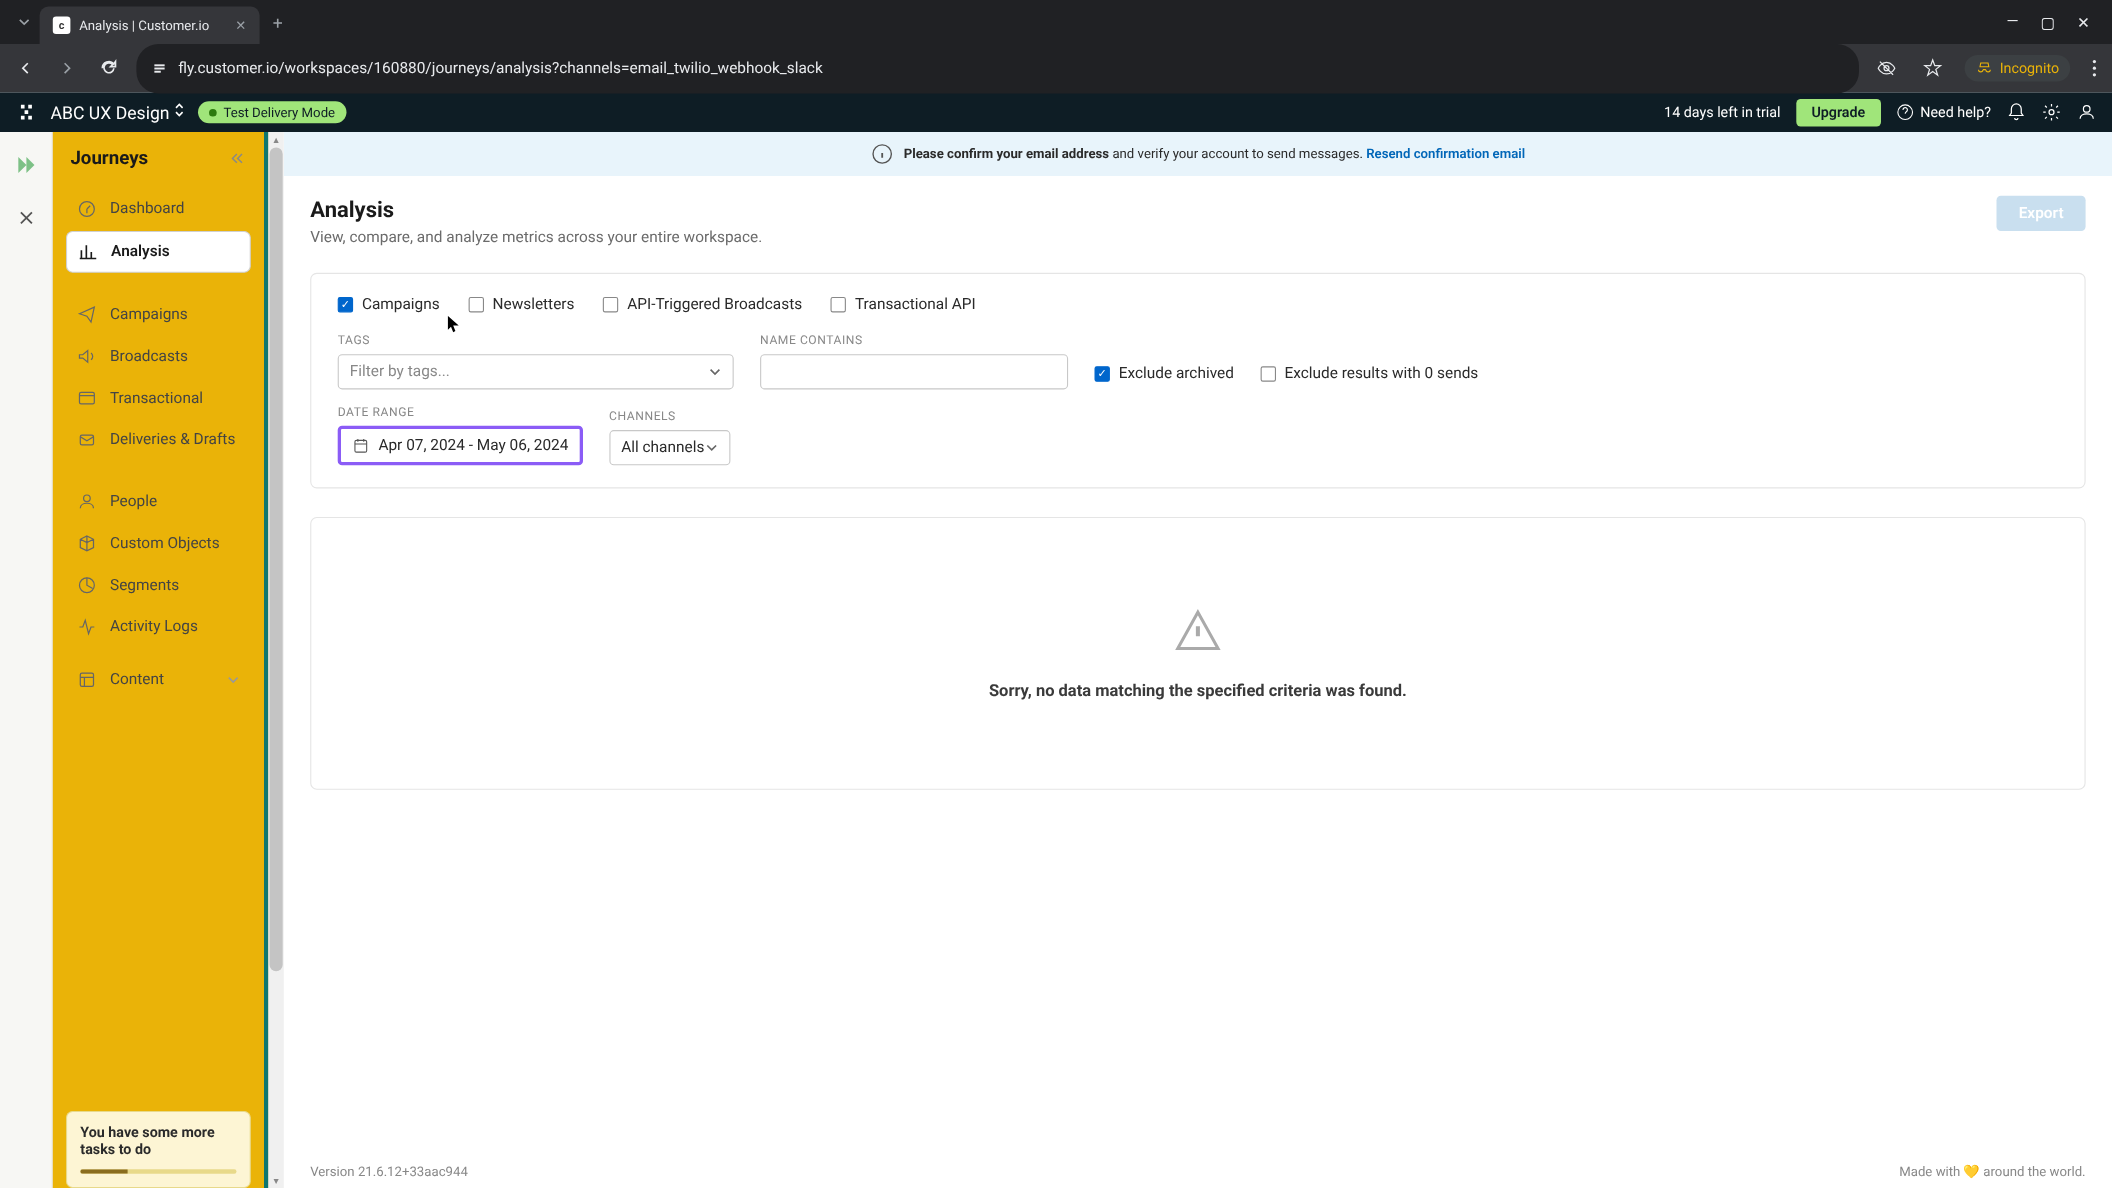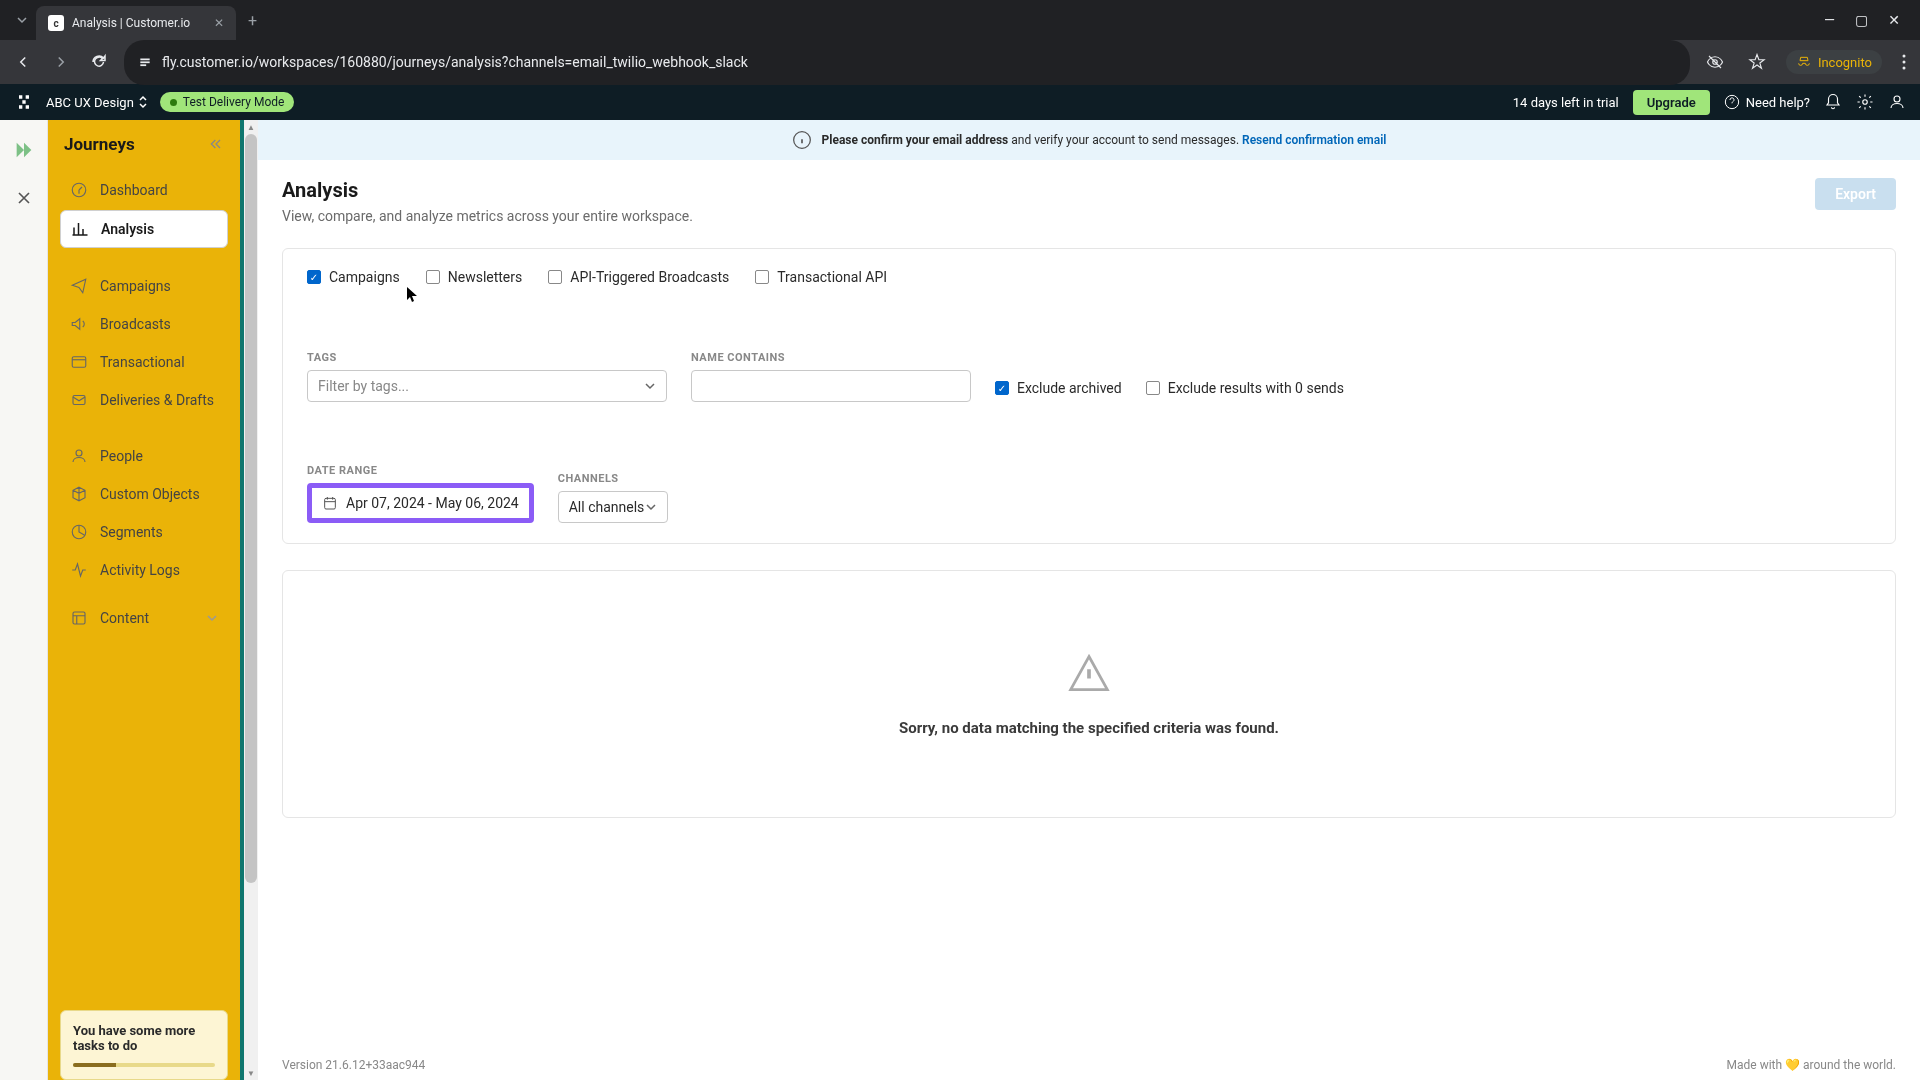--- a/index.html
+++ b/index.html
@@ -18,21 +18,21 @@
 .url-bar { background: #35363a; height: 44px; display: flex; align-items: center; padding: 0 10px; gap: 12px; }
 .nav-btn { color: #9aa0a6; cursor: pointer; padding: 4px; display: flex; }
 .nav-btn.enabled { color: #e8eaed; }
 .url-field { flex: 1; background: #202124; border-radius: 20px; height: 45px; display: flex; align-items: center; padding: 0 14px; color: #e8eaed; font-size: 14px; gap: 10px; }
 .url-actions { display: flex; gap: 16px; align-items: center; color: #eab308; }
 .incognito-badge { display: flex; align-items: center; gap: 6px; background: #3c4043; padding: 4px 10px; border-radius: 14px; font-size: 13px; }
 
 
 .app-header { background: #0e1d25; height: 36px; display: flex; align-items: center; padding: 0 14px; color: #fff; gap: 12px; }
 .app-logo { font-weight: bold; font-size: 16px; }
-.workspace-name { font-size: 13px; display: flex; align-items: flex-start; gap: 4px; }
+.workspace-name { font-size: 16px; display: flex; align-items: flex-start; gap: 4px; }
 .delivery-mode { background: #a0e57a; color: #0e1d25; padding: 3px 10px; border-radius: 12px; font-size: 12px; display: flex; align-items: center; gap: 6px; }
 .delivery-dot { width: 7px; height: 7px; background: #2d7a0e; border-radius: 50%; }
 .header-right { margin-left: auto; display: flex; align-items: center; gap: 14px; font-size: 13px; }
 .upgrade-btn { background: #a0e57a; color: #0e1d25; padding: 5px 14px; border-radius: 4px; font-weight: 600; cursor: pointer; }
 .help-link { display: flex; align-items: center; gap: 6px; cursor: pointer; }
 .header-icon { cursor: pointer; display: flex; }
 
 
 .main-layout { display: flex; height: calc(100vh - 120px); }
 .rail { width: 48px; background: #f7f7f4; border-right: 1px solid #e5e5e5; display: flex; flex-direction: column; align-items: center; padding-top: 18px; gap: 24px; }
@@ -72,25 +72,25 @@
 .export-btn { background: #c9dfef; color: #fff; padding: 8px 20px; border-radius: 4px; font-weight: 600; cursor: pointer; font-size: 14px; }
 
 .filters-card { margin: 14px 24px; border: 1px solid #e5e5e5; border-radius: 6px; padding: 20px 24px; background: #fff; }
 .checkbox-row { display: flex; gap: 26px; margin-bottom: 8px; }
 .cb-item { display: flex; align-items: center; gap: 8px; font-size: 14px; color: #2a2a2a; }
 .cb-box { width: 14px; height: 14px; border: 1.5px solid #888; border-radius: 2px; display: flex; align-items: center; justify-content: center; }
 .cb-box.checked { background: #0066cc; border-color: #0066cc; color: #fff; font-size: 10px; }
 
 .filter-row { display: flex; gap: 24px; margin-top: 18px; align-items: flex-end; flex-wrap: wrap; }
 .filter-group { display: flex; flex-direction: column; gap: 6px; }
-.filter-label { font-size: 11px; color: #888; font-weight: 700; letter-spacing: 0.5px; margin-top: 48px; }
+.filter-label { font-size: 11px; color: #888; font-weight: 400; letter-spacing: 0.5px; }
 .select-input { border: 1px solid #c8c8c8; border-radius: 4px; padding: 7px 10px; font-size: 14px; display: flex; align-items: center; justify-content: space-between; background: #fff; cursor: pointer; color: #888; }
 .select-input .val { color: #2a2a2a; }
 .text-input { border: 1px solid #c8c8c8; border-radius: 4px; padding: 7px 10px; font-size: 14px; background: #fff; }
-.date-input { border: 5px solid #8b5cf6; border-radius: 4px; padding: 7px 10px; font-size: 14px; display: flex; align-items: center; gap: 8px; background: #fff; cursor: pointer; color: #2a2a2a; }
+.date-input { border: 3px solid #8b5cf6; border-radius: 4px; padding: 7px 10px; font-size: 14px; display: flex; align-items: center; gap: 8px; background: #fff; cursor: pointer; color: #2a2a2a; }
 
 .cursor { position: absolute; left: 420px; top: 308px; font-size: 14px; color: #000; pointer-events: none; }
 
 .empty-card { margin: 12px 24px; border: 1px solid #e5e5e5; border-radius: 6px; padding: 80px 24px; display: flex; flex-direction: column; align-items: center; gap: 24px; }
 .warn-icon { color: #aaa; }
 .empty-text { font-size: 15px; font-weight: 700; color: #3a3a3a; text-align: center; }
 
 .footer { margin-top: auto; padding: 8px 24px; display: flex; justify-content: space-between; font-size: 12px; color: #888; }
 
 svg { display: block; }

